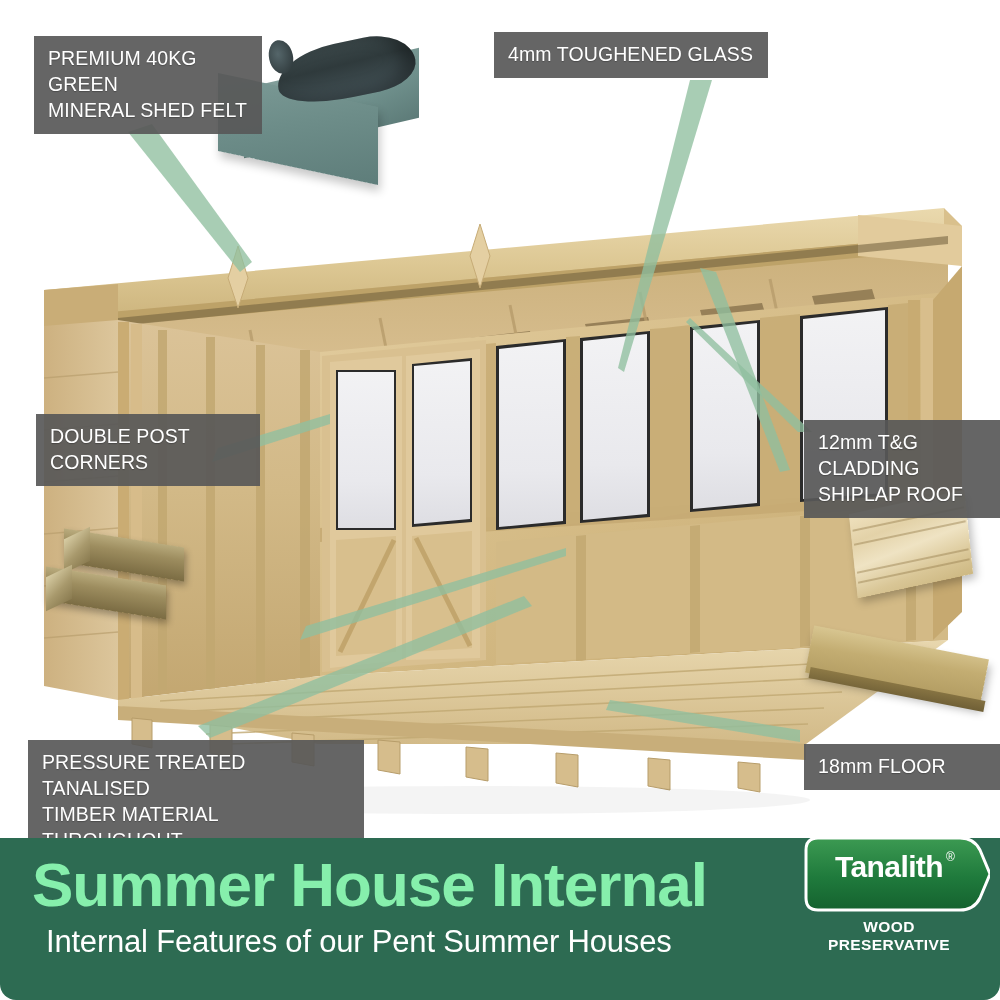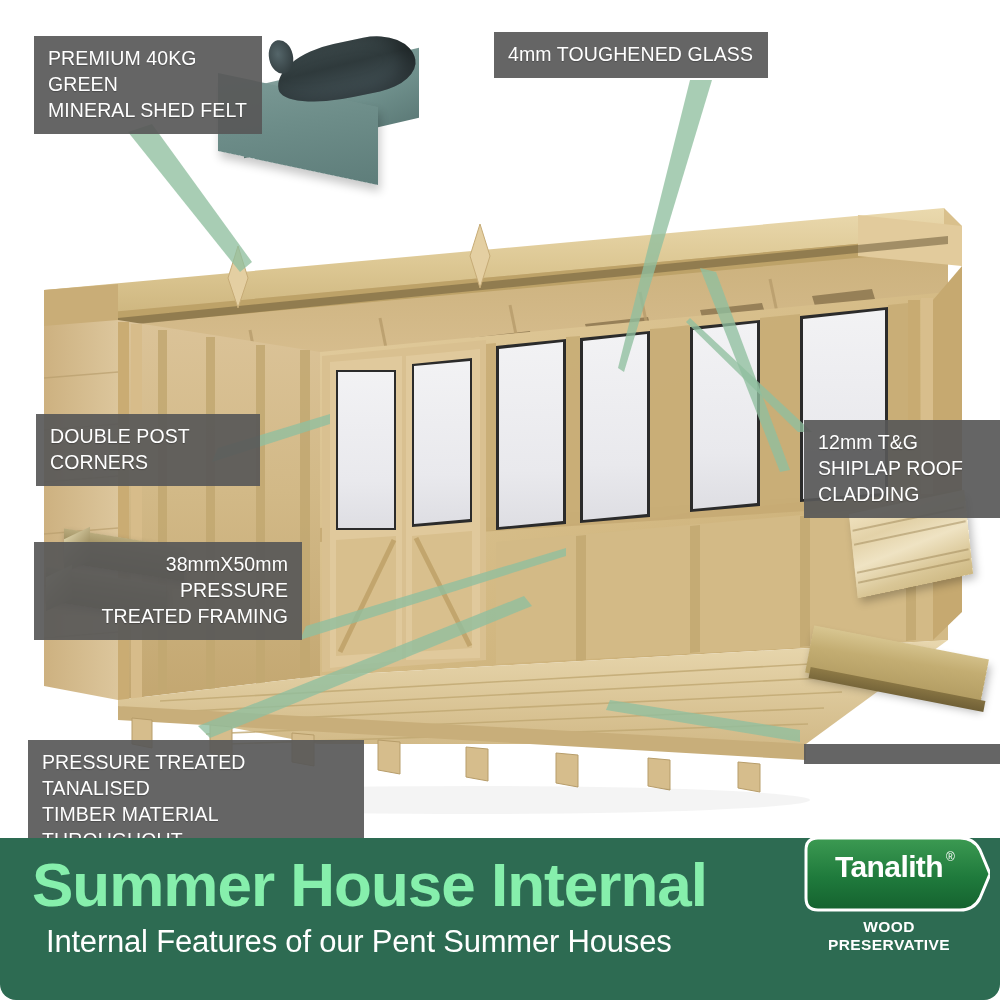--- a/index.html
+++ b/index.html
@@ -386,38 +386,34 @@
 
   <div class="chip" id="chip-glass" style="left:494px;top:32px;width:274px;">
     <div>4mm TOUGHENED GLASS</div>
   </div>
 
   <div class="chip" id="chip-post" style="left:36px;top:414px;width:224px;">
     <div>DOUBLE POST</div>
     <div>CORNERS</div>
   </div>
 
-  <div class="chip right" id="chip-framing" style="left:34px;top:542px;width:268px;">
-    <div>38mmX50mm</div>
-    <div>PRESSURE</div>
-    <div>TREATED FRAMING</div>
-  </div>
 
   <div class="chip" id="chip-tanalised" style="left:28px;top:740px;width:336px;">
     <div>PRESSURE TREATED TANALISED</div>
     <div>TIMBER MATERIAL THROUGHOUT.</div>
   </div>
 
   <div class="chip" id="chip-shiplap" style="left:804px;top:420px;width:196px;">
     <div>12mm T&amp;G</div>
+    <div>CLADDING</div>
     <div>SHIPLAP ROOF</div>
-    <div>CLADDING</div>
   </div>
 
   <div class="chip" id="chip-floor" style="left:804px;top:744px;width:196px;">
+    <div>18mm FLOOR</div>
   </div>
 
   <div id="banner">
     <div id="banner-title">Summer House Internal</div>
     <div id="banner-sub">Internal Features of our Pent Summer Houses</div>
 
     <div id="logo">
       <div class="hexwrap">
         <svg width="186" height="82" viewBox="0 0 186 82" xmlns="http://www.w3.org/2000/svg">
           <defs>

